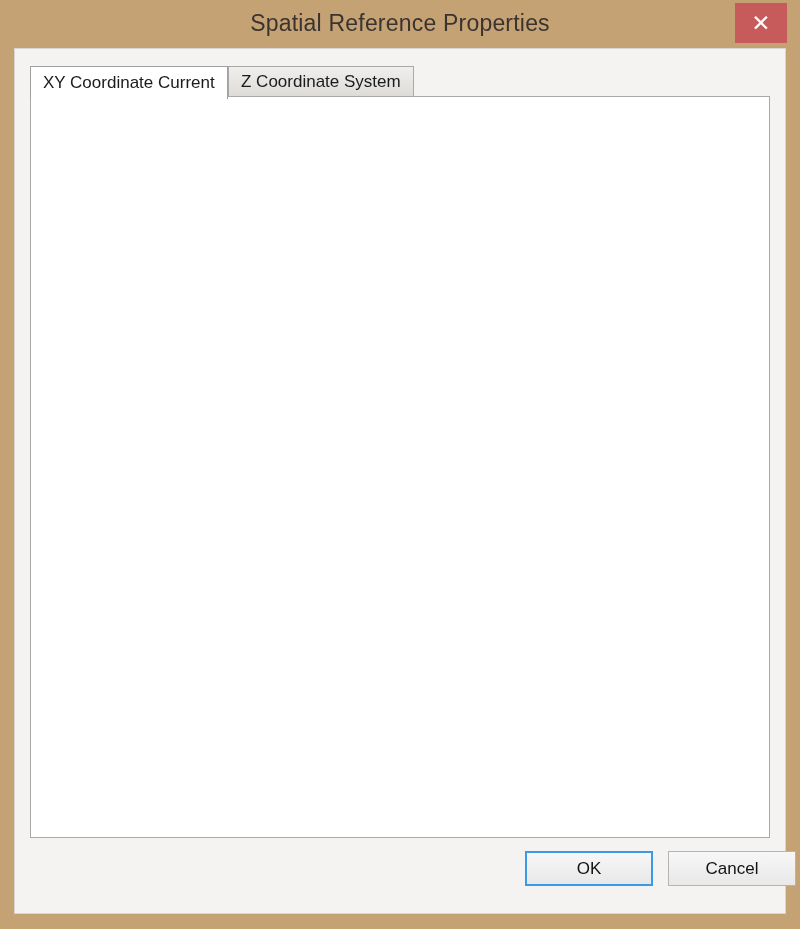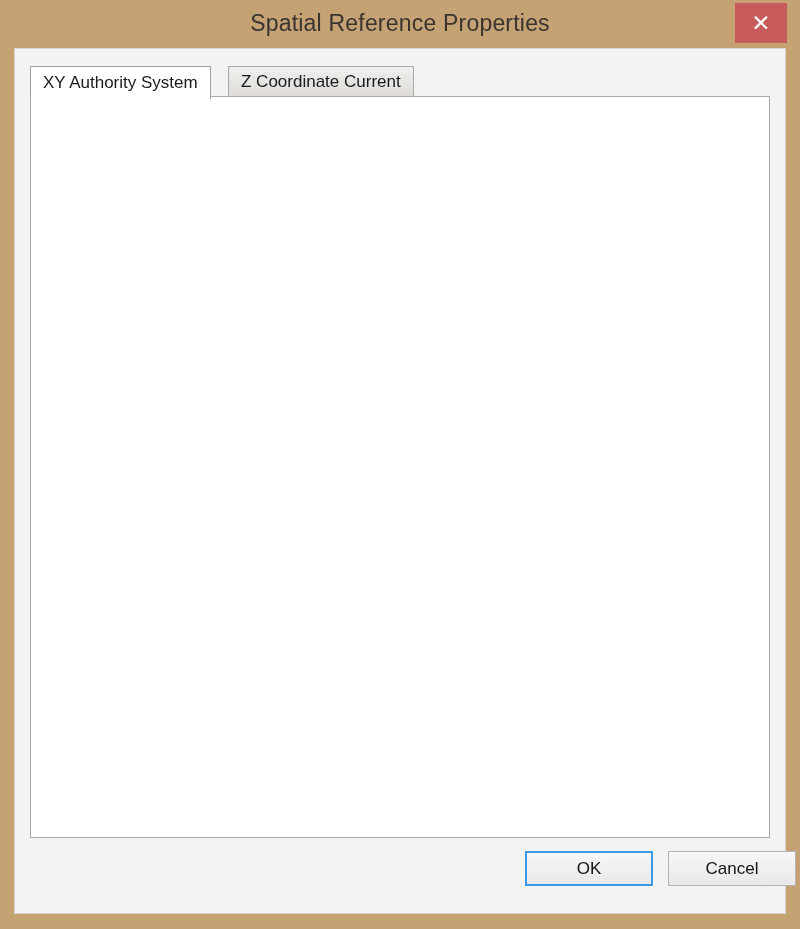--- a/index.html
+++ b/index.html
@@ -375,24 +375,24 @@
     <div id="title-text">Spatial Reference Properties</div>
     <div id="close-button">
       <span class="x-glyph">✕</span>
     </div>
   </div>
 
   <div id="client">
 
     <div id="tabstrip">
       <div class="tab active" id="tab-xy" style="left:0px;">
-        <span>XY Authority System</span>
+        <span>XY Coordinate Current</span>
       </div>
       <div class="tab inactive" id="tab-z" style="left:198px;">
-        <span>Z Coordinate Current</span>
+        <span>Z Coordinate System</span>
       </div>
     </div>
 
     <div id="tabpage"></div>
 
     <div id="toolbar">
 
       <div class="tb-icon" style="width:30px;height:30px;">
         <svg width="26" height="26" viewBox="0 0 26 26">
           <polygon points="3,4 23,4 15,13 15,22 11,19 11,13" fill="#e9eef3" stroke="#6b7d8c" stroke-width="1.3"></polygon>

